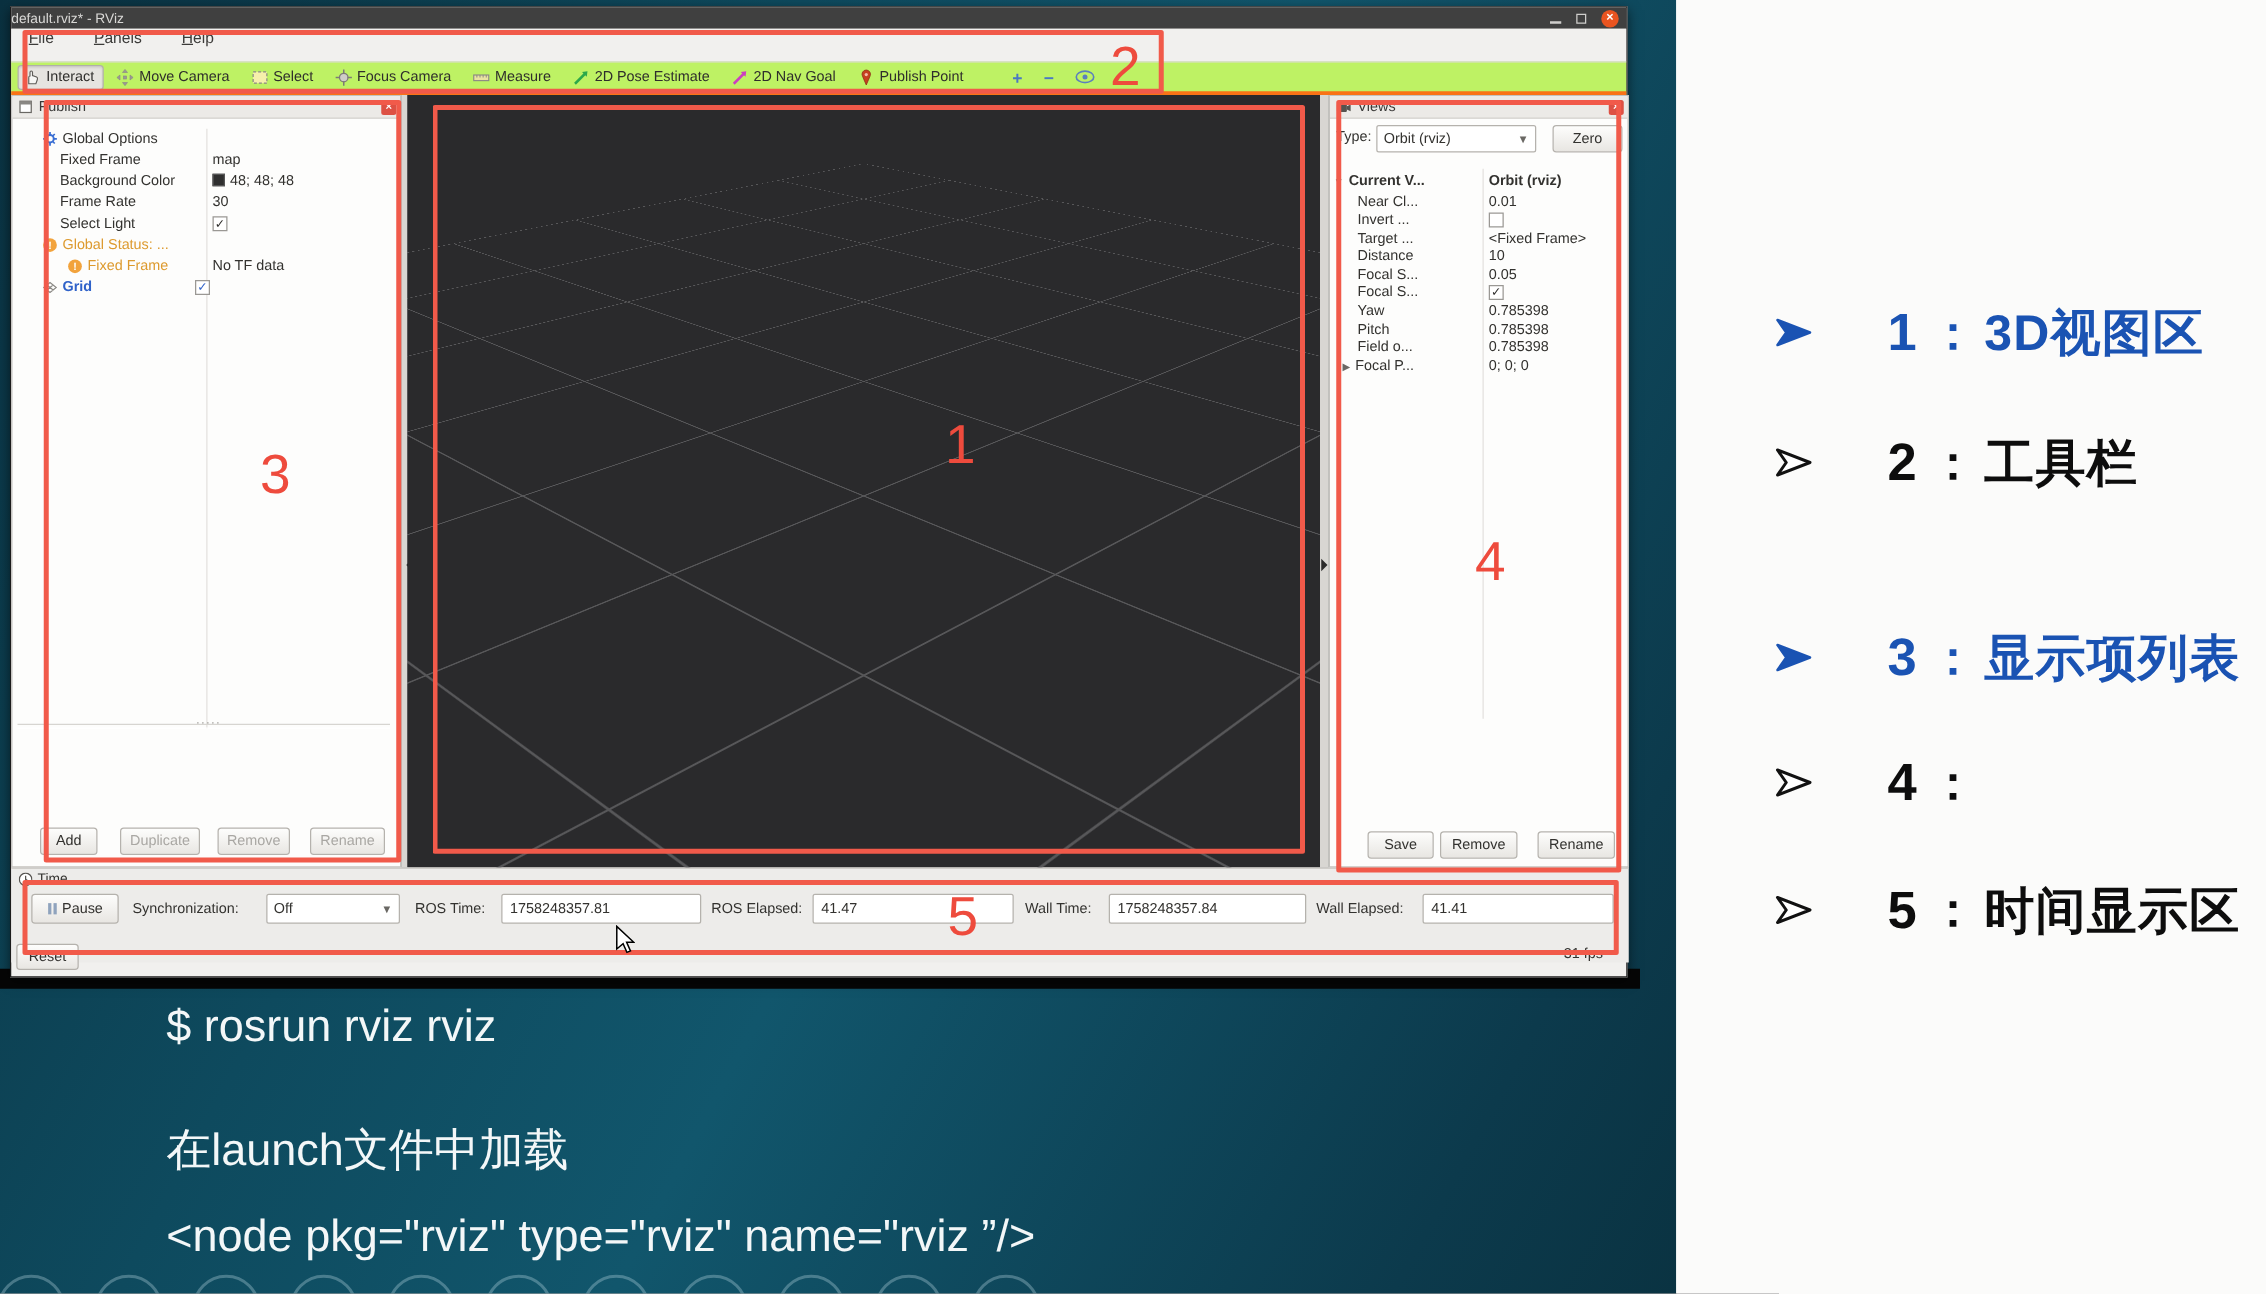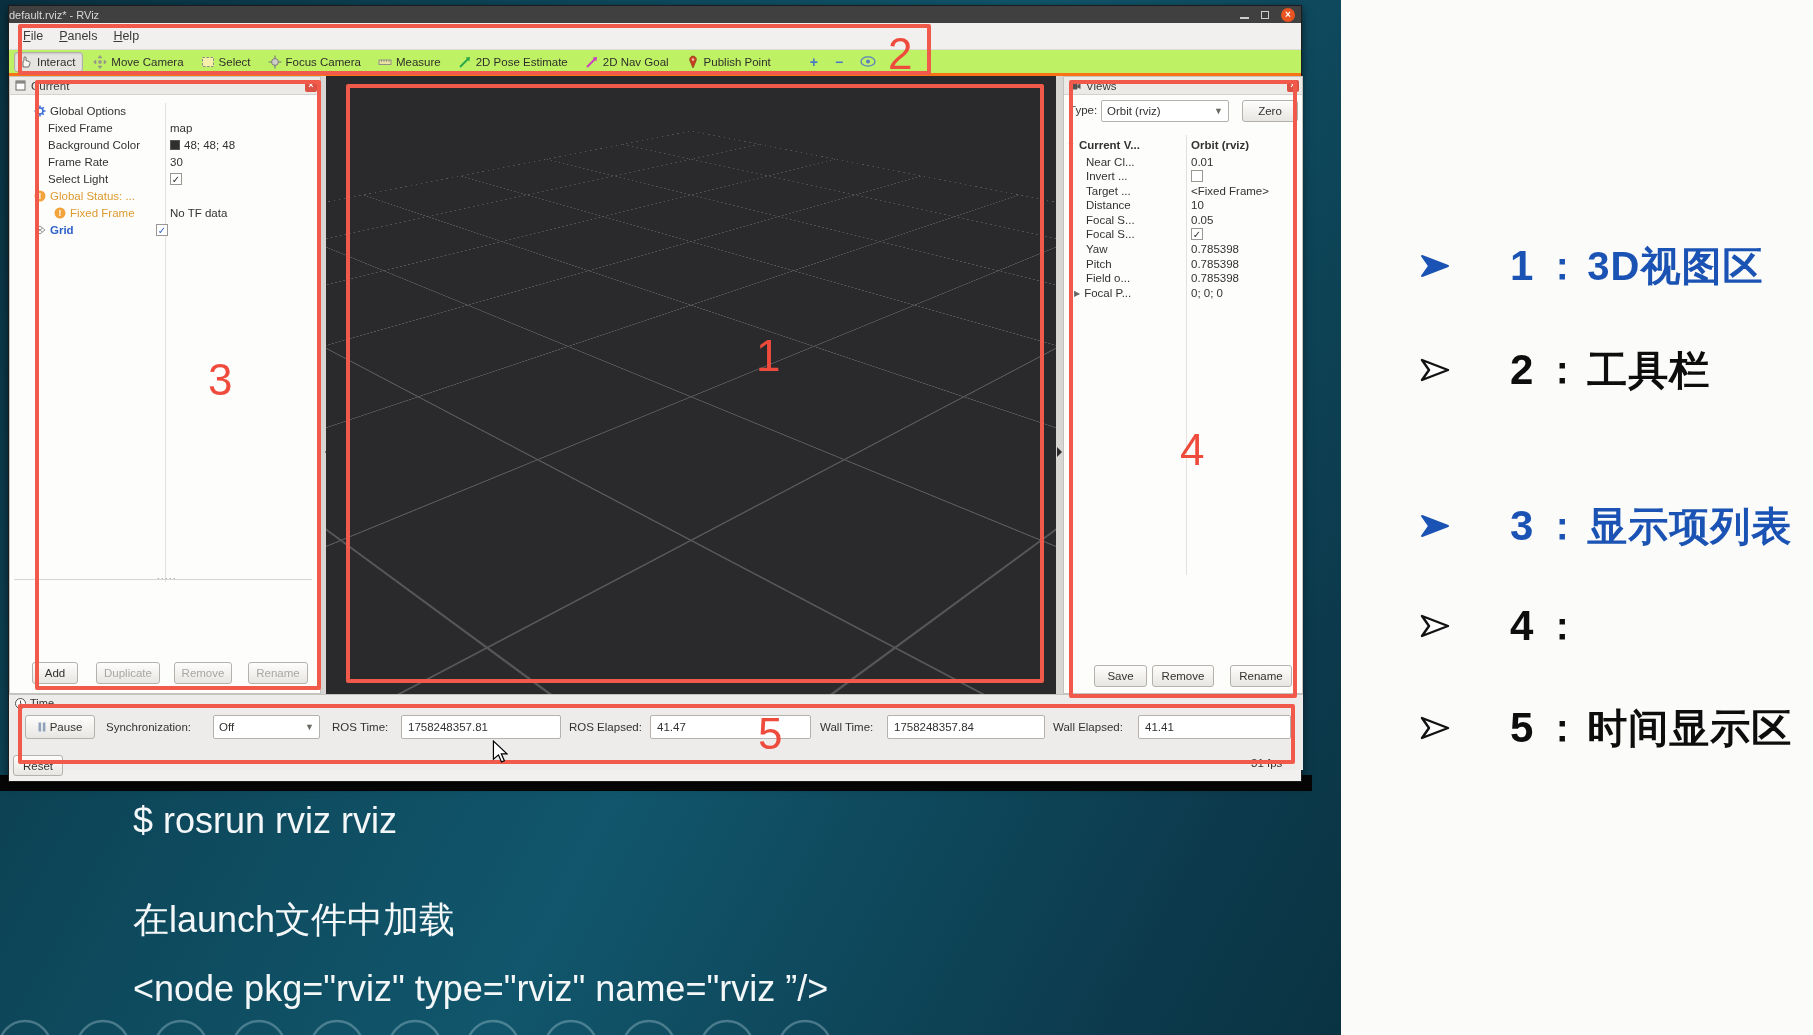--- a/index.html
+++ b/index.html
@@ -14,21 +14,21 @@
   .rviz{position:absolute;left:8px;top:5px;width:1294px;height:777px;background:#f1f0ee;
     box-shadow:0 3px 9px rgba(0,0,0,.55);border:1px solid #1c1c1c;}
   .titlebar{position:absolute;left:0;top:0;width:100%;height:17px;background:#404040;color:#d9d8d6;
     font-size:11px;display:flex;align-items:center;justify-content:flex-start;}
   .tb-controls{position:absolute;right:6px;top:1px;display:flex;align-items:center;gap:12px;height:15px;}
   .tb-min{width:9px;height:2px;background:#cfcecc;margin-top:6px;}
   .tb-max{width:8px;height:8px;border:1.5px solid #cfcecc;}
   .tb-close{width:14px;height:14px;border-radius:50%;background:#e95420;color:#fff;font-size:10px;
     line-height:13px;text-align:center;font-weight:bold;}
   .menubar{position:absolute;left:0;top:17px;width:100%;height:26px;background:#f1f0ee;
-    display:flex;align-items:center;padding-left:14px;gap:16px;font-size:12.5px;color:#3c3b39;}
+    display:flex;align-items:flex-start;padding-left:14px;gap:32px;font-size:12.5px;color:#3c3b39;}
   .menu-item .ul{text-decoration:underline;}
   .toolbar{position:absolute;left:0;top:43px;width:100%;height:27px;background:#bef264;
     border-top:1px solid #dddbd8;border-bottom:3px solid #f97316;display:flex;align-items:center;
     padding-left:5px;font-size:11.5px;color:#2f2e2c;}
   .tool{display:flex;align-items:center;gap:4px;padding:2px 7px 2px 4px;margin-right:6px;border-radius:3px;}
   .tool.sel{background:#e6e4e0;border:1px solid #b2afaa;box-shadow:inset 0 1px 2px rgba(0,0,0,.12);}
   .ticon{display:inline-block;width:14px;height:14px;}
   .tb-extra{display:flex;align-items:center;gap:17px;margin-left:26px;color:#4a78c4;font-size:14px;font-weight:bold;}
 
   
@@ -190,21 +190,21 @@
     </div>
 
     <div class="main">
 
       <div class="panel displays">
         <div class="p-head">
           <svg width="11" height="11" viewBox="0 0 11 11">
               <rect x="1" y="1" width="9" height="9" fill="#fff" stroke="#6a6864"></rect>
               <rect x="1" y="1" width="9" height="2.6" fill="#8a8884"></rect>
             </svg>
-          <span>Current</span>
+          <span>Publish</span>
           <span class="p-close">×</span>
         </div>
         <div class="vsep" style="left:155px;top:26px;height:480px;"></div>
 
         <div class="row" style="left:24px;top:28px;">
           <svg width="12" height="12" viewBox="0 0 12 12">
               <circle cx="6" cy="6" r="3" fill="none" stroke="#3b6fd4" stroke-width="1.6"></circle>
               <path d="M6 0.5 V3 M6 9 V11.5 M0.5 6 H3 M9 6 H11.5 M2.2 2.2 L3.8 3.8 M8.2 8.2 L9.8 9.8 M9.8 2.2 L8.2 3.8 M3.8 8.2 L2.2 9.8" stroke="#3b6fd4" stroke-width="1.4"></path>
             </svg>
           <span>Global Options</span>

